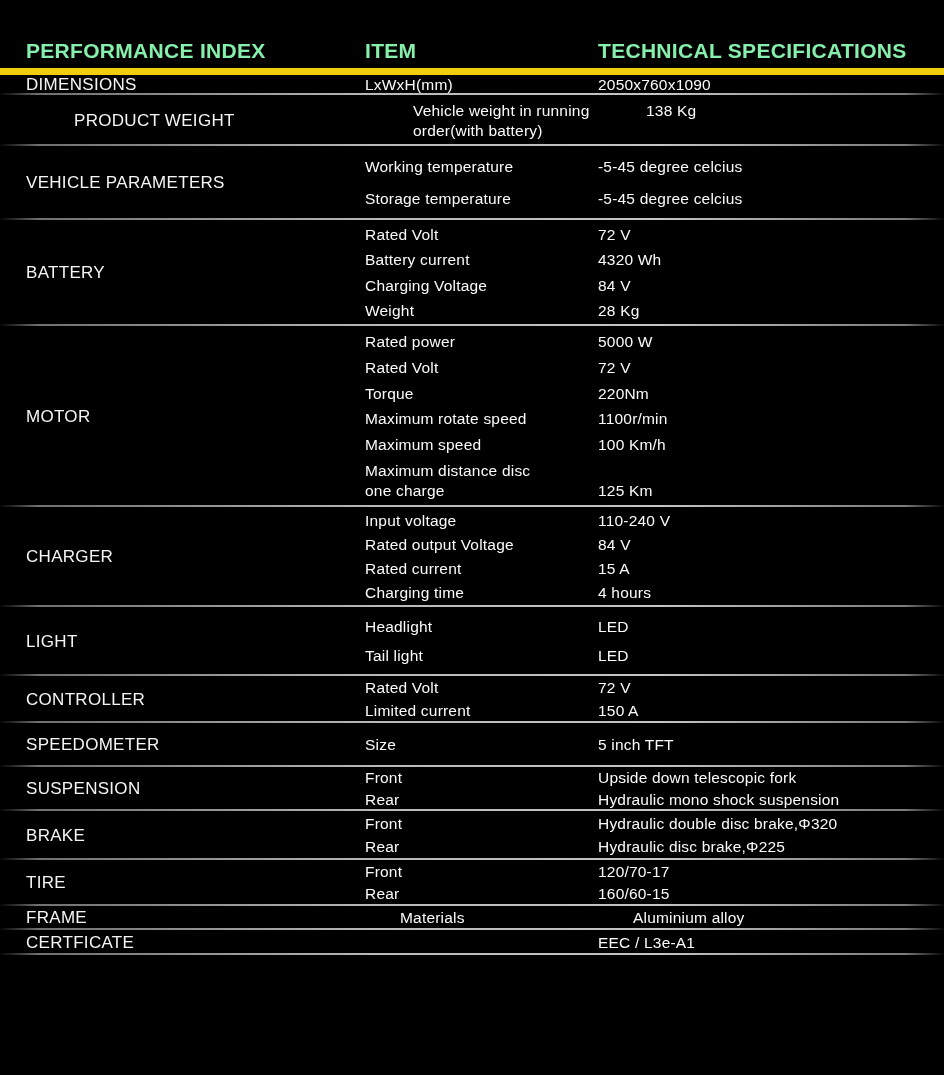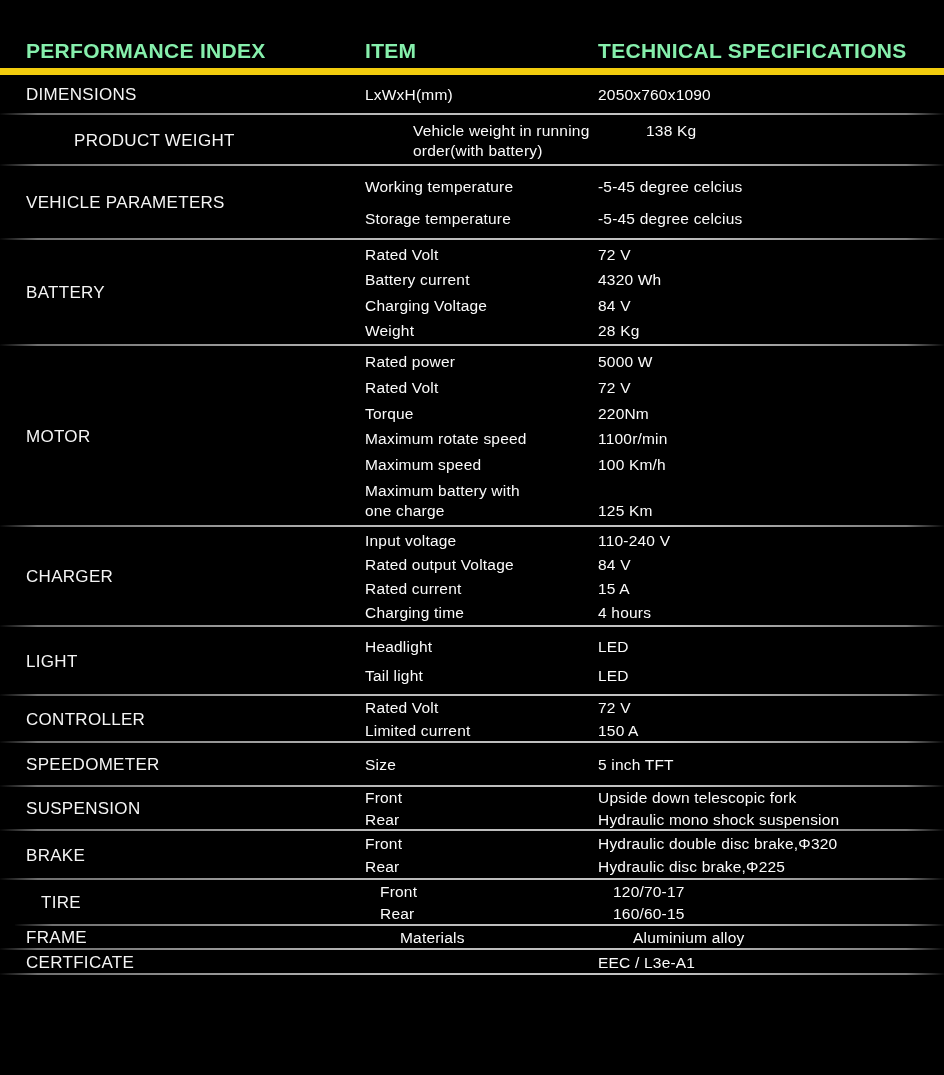--- a/index.html
+++ b/index.html
@@ -92,21 +92,21 @@
 
     <div class="header-row">
       <div class="c1">PERFORMANCE INDEX</div>
       <div class="c2">ITEM</div>
       <div class="c3">TECHNICAL SPECIFICATIONS</div>
     </div>
 
     <div class="accent-bar" style="background: rgb(242, 205, 14);"></div>
 
     <div>
-        <div class="row" style="height: 40px;">
+        <div class="row" style="height: 20px;">
           <div class="category">DIMENSIONS</div>
           <div class="items">
             <div class="item-line">
               <span class="item-label">LxWxH(mm)</span>
               <span class="item-value">2050x760x1090</span>
             </div>
           </div>
         </div>
         <div class="row" style="height: 51px; padding-left: 48px;">
           <div class="category">PRODUCT WEIGHT</div>
@@ -169,21 +169,21 @@
             </div>
             <div class="item-line">
               <span class="item-label">Maximum rotate speed</span>
               <span class="item-value">1100r/min</span>
             </div>
             <div class="item-line">
               <span class="item-label">Maximum speed</span>
               <span class="item-value">100 Km/h</span>
             </div>
             <div class="item-line v-bottom">
-              <span class="item-label">Maximum battery with
+              <span class="item-label">Maximum distance disc
 one charge</span>
               <span class="item-value">125 Km</span>
             </div>
           </div>
         </div>
         <div class="row" style="height: 100px;">
           <div class="category">CHARGER</div>
           <div class="items">
             <div class="item-line">
               <span class="item-label">Input voltage</span>
@@ -257,21 +257,21 @@
             <div class="item-line">
               <span class="item-label">Front</span>
               <span class="item-value">Hydraulic double disc brake,Φ320</span>
             </div>
             <div class="item-line">
               <span class="item-label">Rear</span>
               <span class="item-value">Hydraulic disc brake,Φ225</span>
             </div>
           </div>
         </div>
-        <div class="row" style="height: 46px; margin-left: 15px;">
+        <div class="row" style="height: 46px;">
           <div class="category">TIRE</div>
           <div class="items">
             <div class="item-line">
               <span class="item-label">Front</span>
               <span class="item-value">120/70-17</span>
             </div>
             <div class="item-line">
               <span class="item-label">Rear</span>
               <span class="item-value">160/60-15</span>
             </div>

